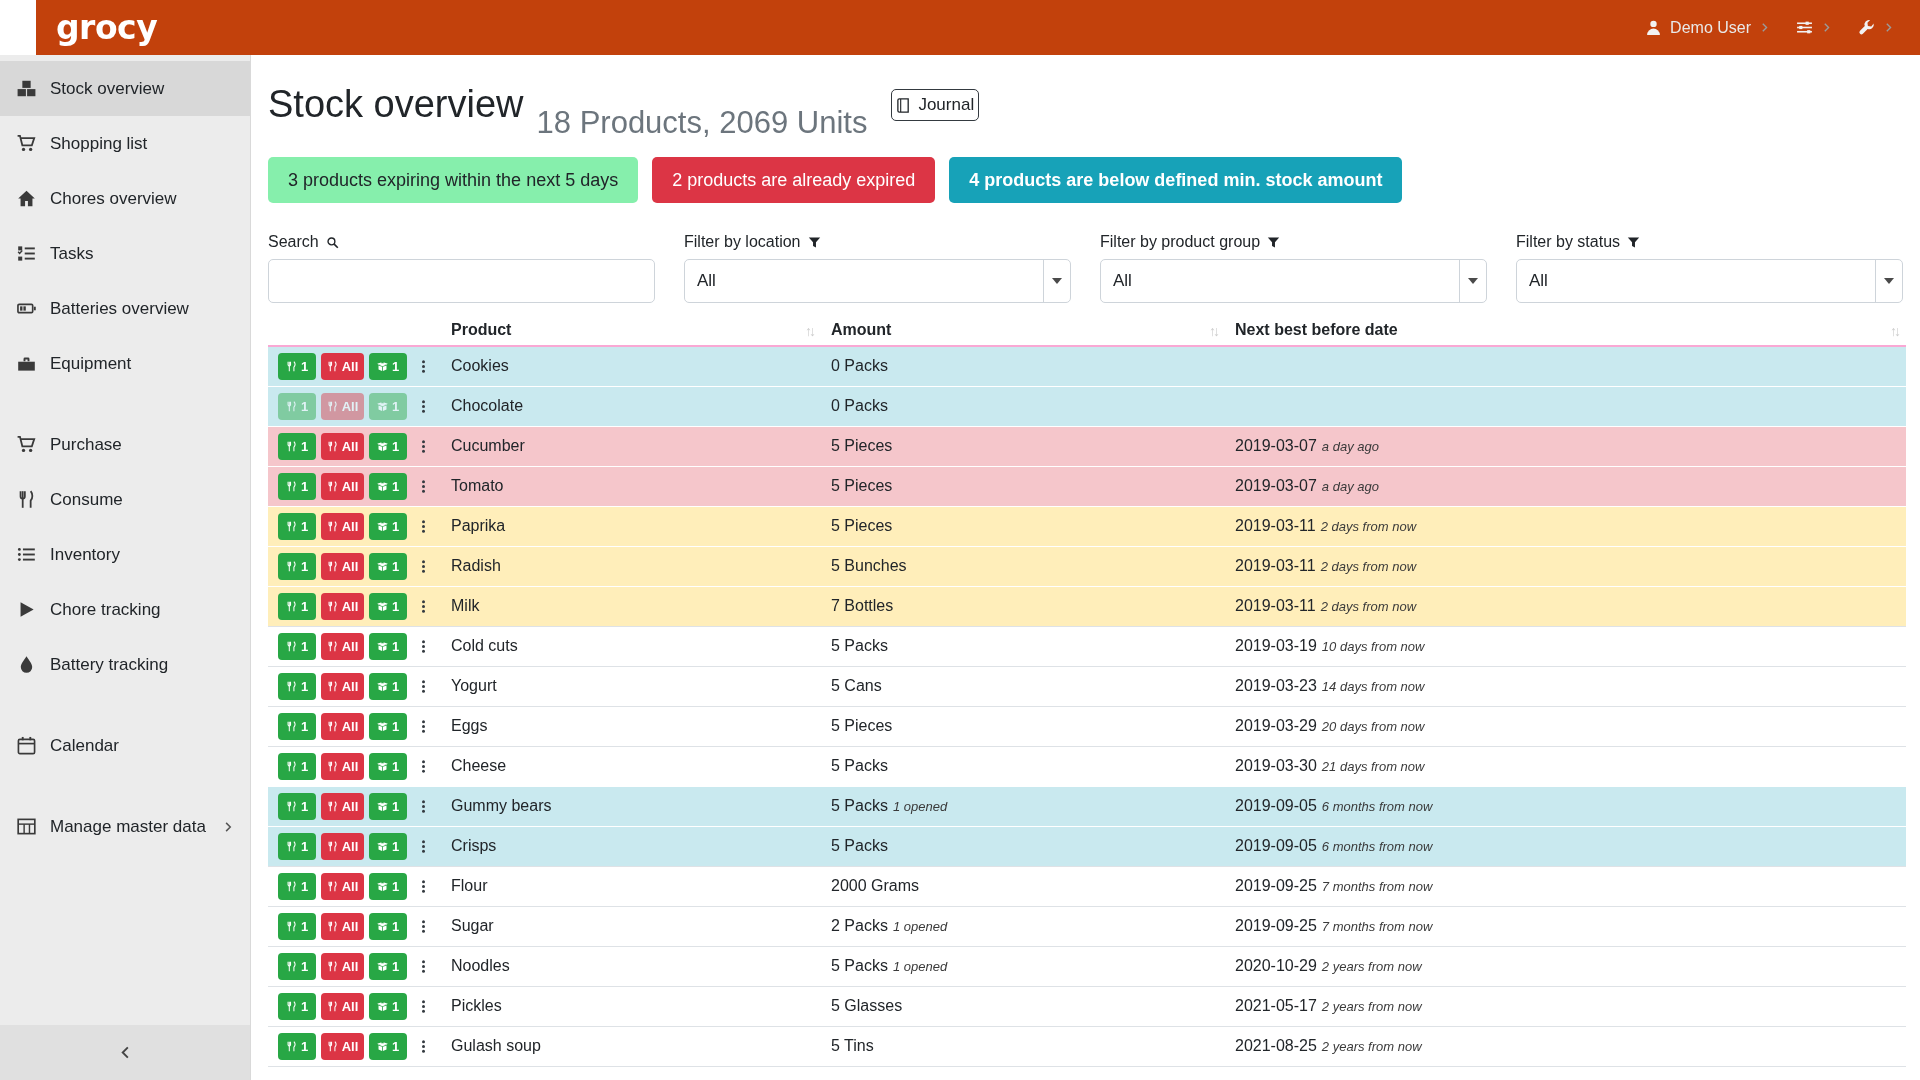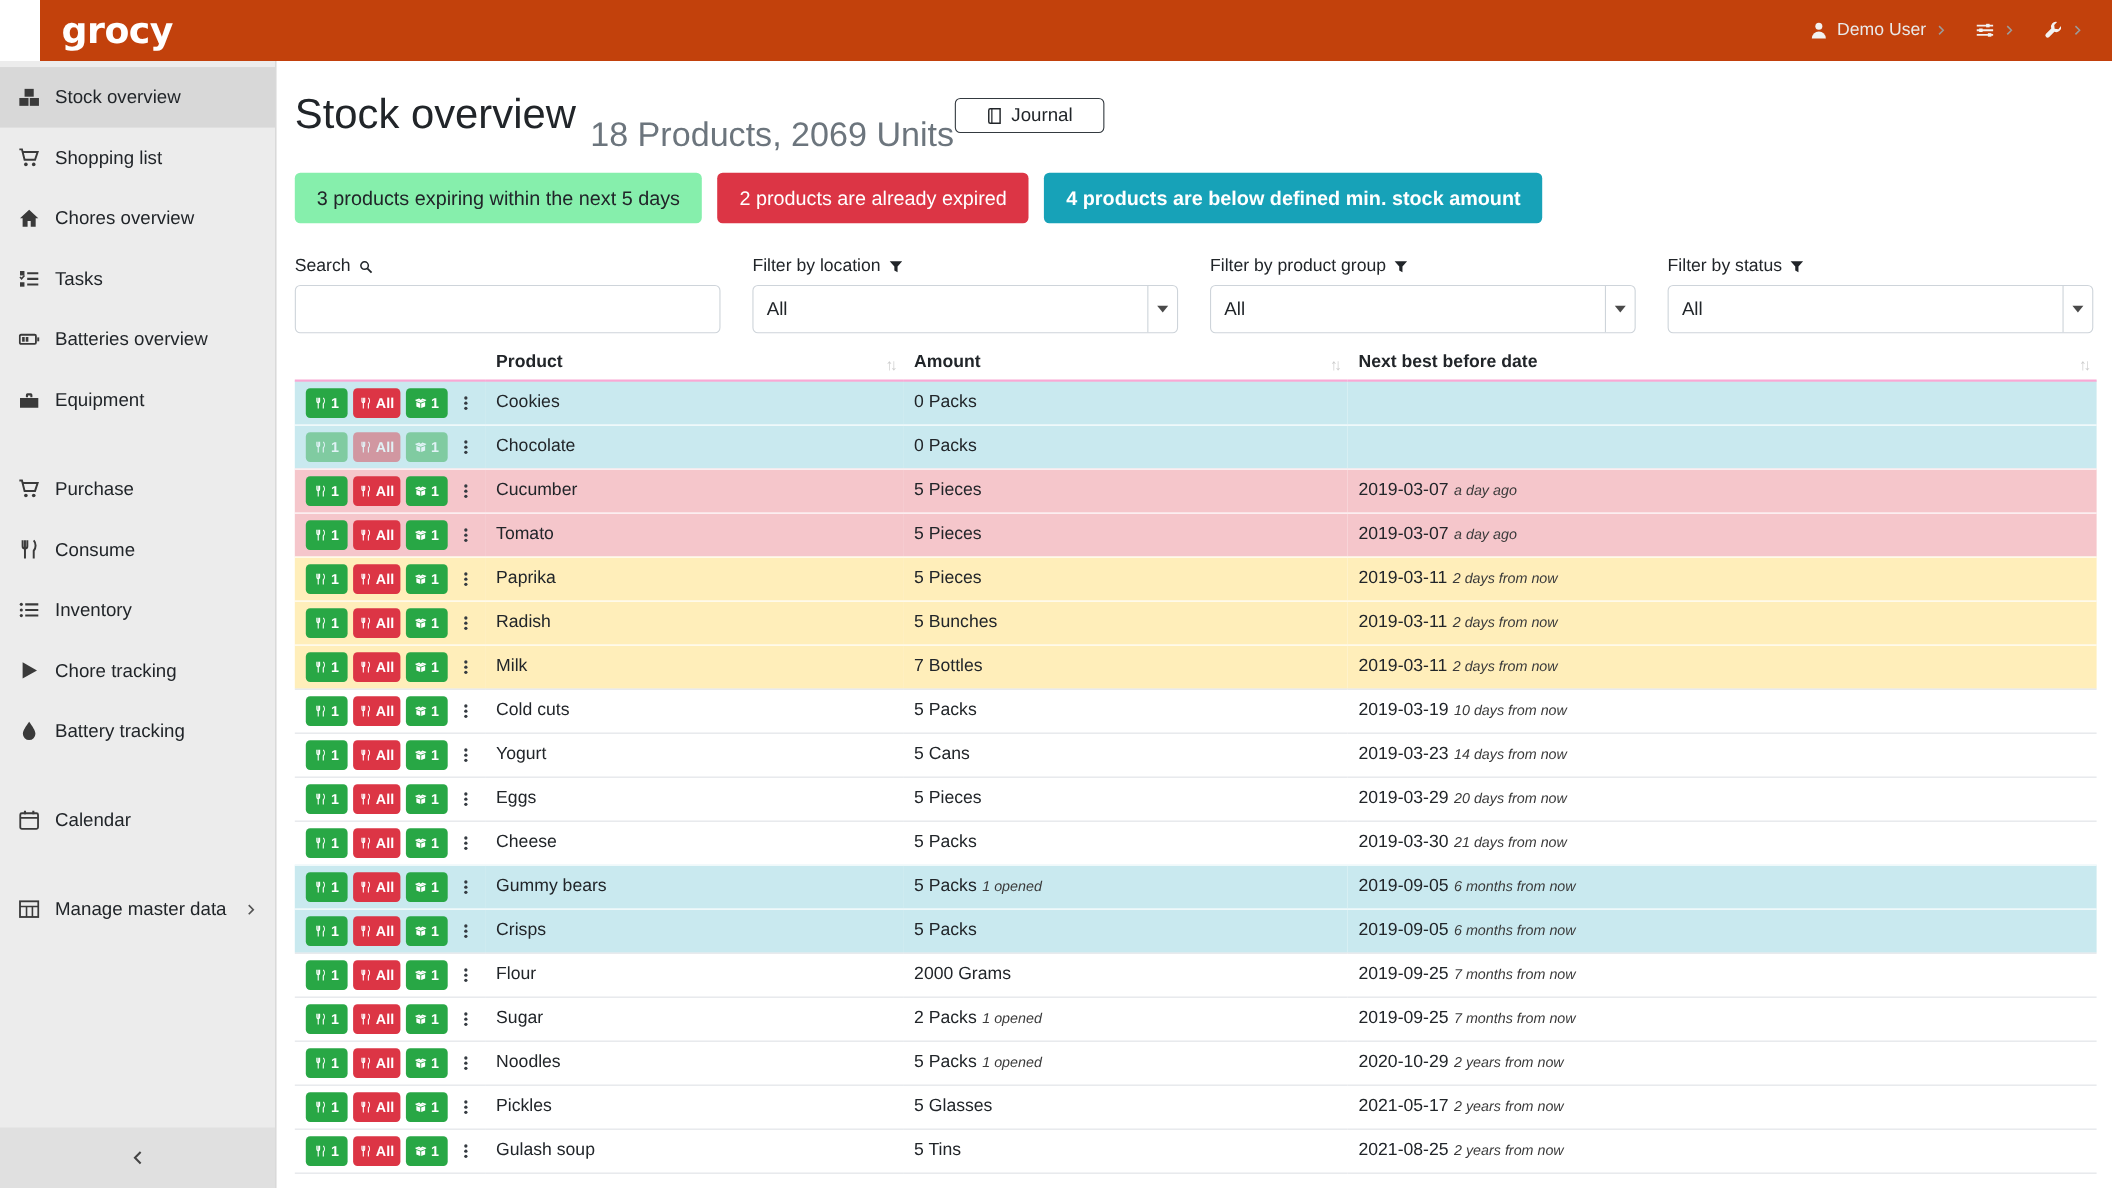--- a/index.html
+++ b/index.html
@@ -47,23 +47,23 @@
     color:#444; cursor:pointer;
   }
   .sidebar-collapse svg { width:15px; height:15px; }
 
   
   .main { margin-left:252px; padding:0 15px 0 16px; padding-top:55px; }
   .page-head { display:flex; align-items:center; margin-top:14px; }
   .page-title { font-size:38px; font-weight:400; margin:0; line-height:1.2; }
   .page-subtitle { font-size:31px; color:#6c757d; margin-left:13px; font-weight:400;margin-top:36px; }
   .journal-btn {
-    margin-left:1px; display:inline-flex; align-items:center; gap:7px;
+    margin-left:24px; display:inline-flex; align-items:center; gap:7px;
     border:1px solid #343a40; background:#fff; color:#212529; border-radius:5px;
-    font-size:17px; padding:5px 28px; cursor:pointer; font-family:inherit;
+    font-size:17px; padding:5px 4px; cursor:pointer; font-family:inherit;
   }
   .journal-btn .icon { color:#212529; } .journal-btn svg { width:15px; height:15px; }
 
   .status-row { display:flex; gap:14px; margin-top:16px; }
   .status-btn {
     border:none; border-radius:5px; font-size:18px; padding:0 20px; height:46px;
     cursor:pointer; font-family:inherit;
   }
   .status-btn.warning { background:#86efac; color:#212529; }
   .status-btn.danger  { background:#dc3545; color:#fff; }

